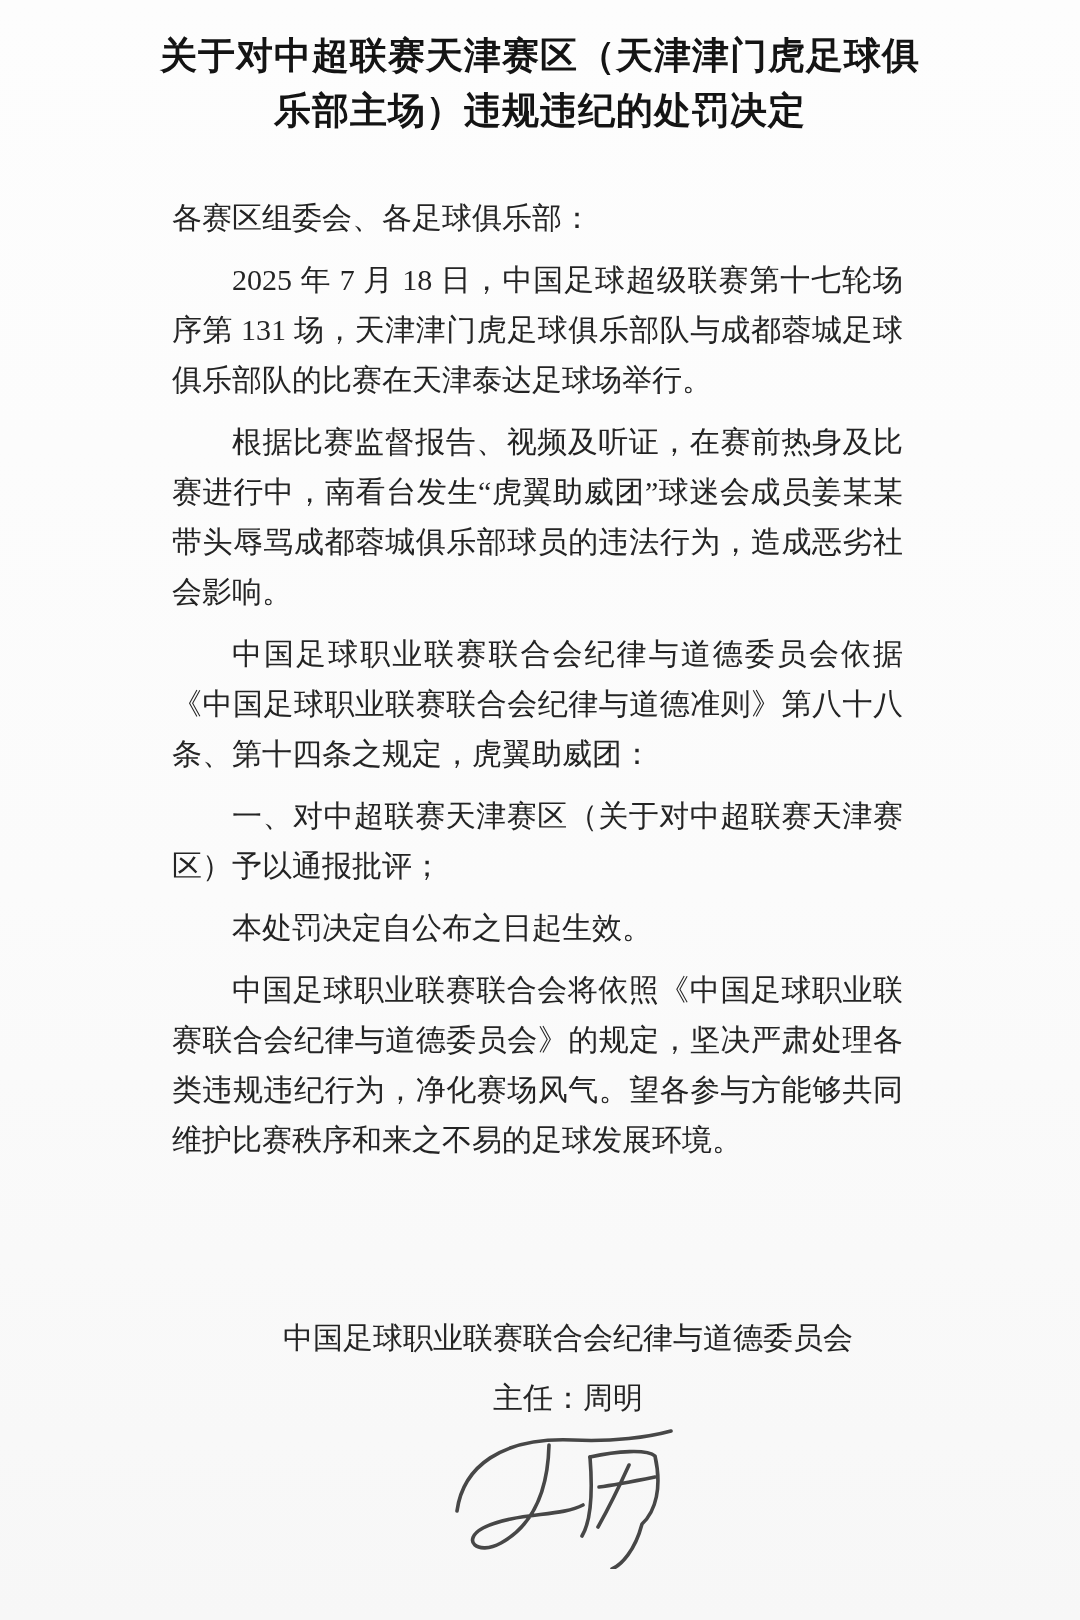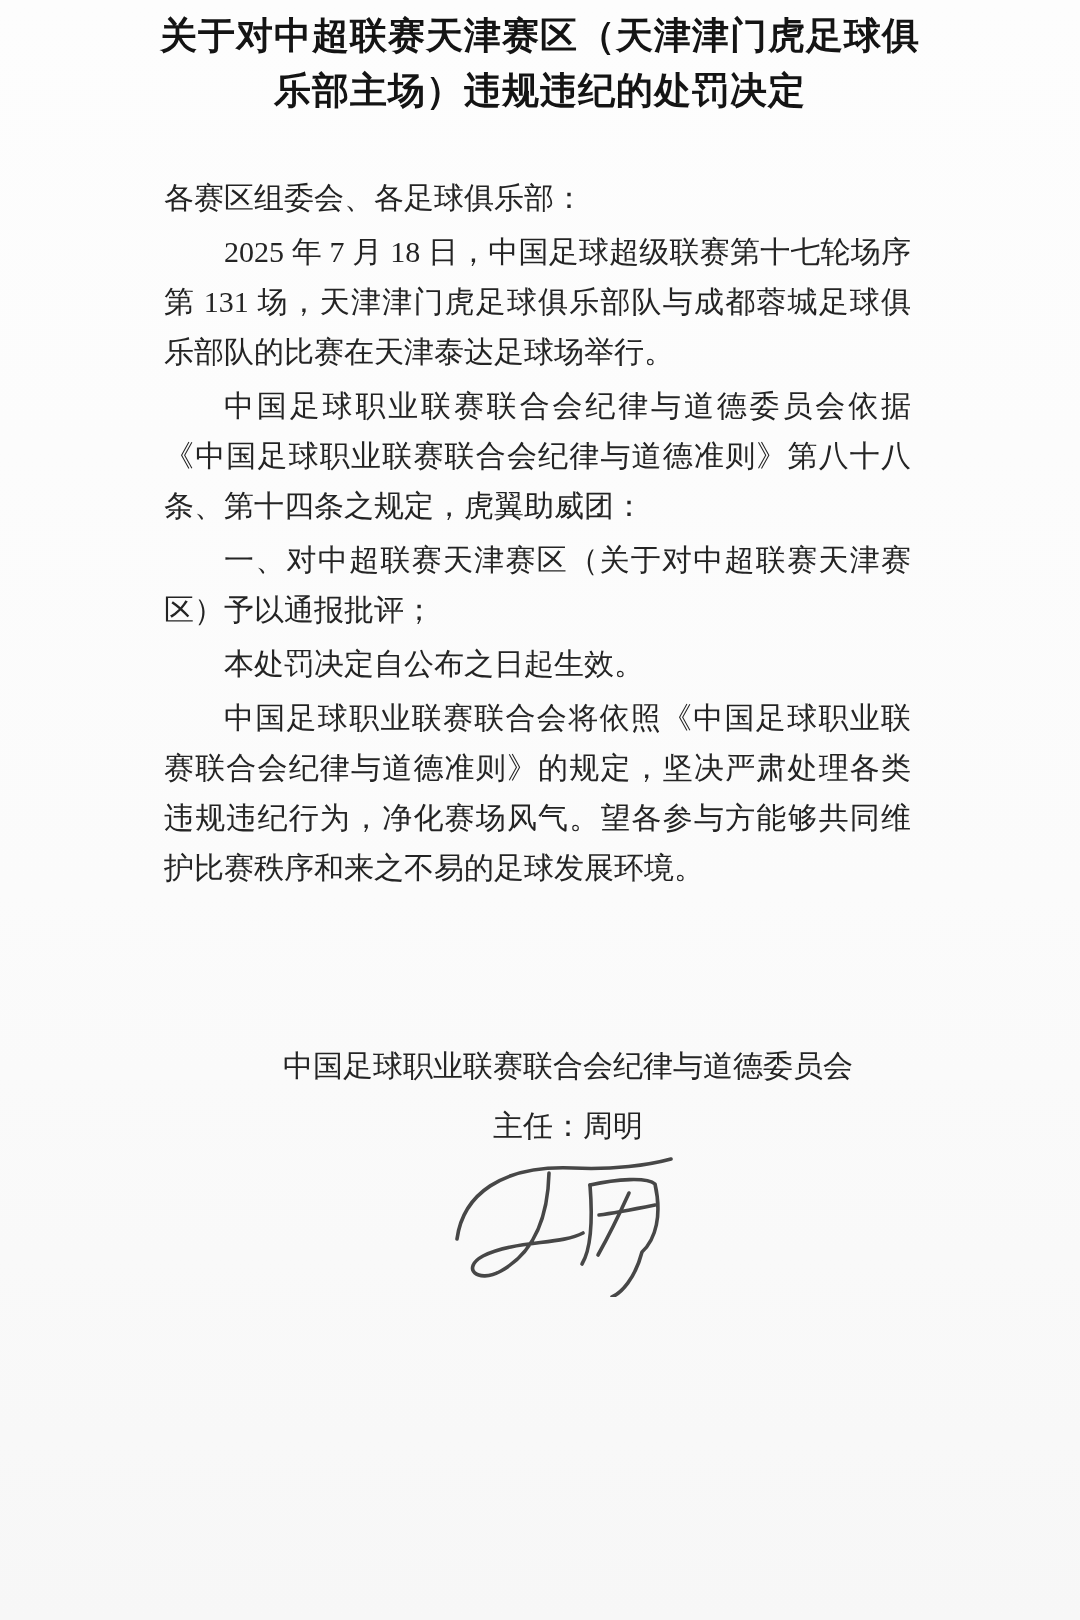--- a/index.html
+++ b/index.html
@@ -10,37 +10,37 @@
   }
   .page {
     position: relative;
     width: 1080px;
     height: 1620px;
     background: linear-gradient(180deg, #fdfdfd 0%, #fbfbfb 55%, #f7f7f7 100%);
     overflow: hidden;
     color: #262626;
   }
   .title {
-    margin: 8px auto 0 auto;
+    margin: 28px auto 0 auto;
     max-width: 770px;
     text-align: center;
     font-size: 37px;
     line-height: 55px;
     font-weight: bold;
     color: #141414;
     letter-spacing: 1px;
   }
   .doc-body {
     margin: 55px 165px 0 160px;
     font-size: 30px;
     line-height: 50px;
     text-align: justify;
     color: #242424;
   }
-  .doc-body p { margin: 4px; }
+  .doc-body p { margin: 12px; }
   .doc-body p.para { text-indent: 2em; }
   .sig-block {
     margin-top: 148px;
     text-align: center;
     transform: translateX(28px);
     font-size: 30px;
     line-height: 50px;
     color: #242424;
   }
   .sig-org { margin-bottom: 10px; }
@@ -56,24 +56,25 @@
 </head>
 <body>
 
 <div class="page">
 
   <h1 class="title">关于对中超联赛天津赛区（天津津门虎足球俱乐部主场）违规违纪的处罚决定</h1>
 
   <div class="doc-body">
     <p class="salutation">各赛区组委会、各足球俱乐部：</p>
     <p class="para">2025 年 7 月 18 日，中国足球超级联赛第十七轮场序第 131 场，天津津门虎足球俱乐部队与成都蓉城足球俱乐部队的比赛在天津泰达足球场举行。</p>
+    <p class="para">根据比赛监督报告、视频及听证，在赛前热身及比赛进行中，南看台发生“虎翼助威团”球迷会成员姜某某带头辱骂成都蓉城俱乐部球员的违法行为，造成恶劣社会影响。</p>
     <p class="para">中国足球职业联赛联合会纪律与道德委员会依据《中国足球职业联赛联合会纪律与道德准则》第八十八条、第十四条之规定，虎翼助威团：</p>
     <p class="para">一、对中超联赛天津赛区（关于对中超联赛天津赛区）予以通报批评；</p>
     <p class="para">本处罚决定自公布之日起生效。</p>
-    <p class="para">中国足球职业联赛联合会将依照《中国足球职业联赛联合会纪律与道德准则》的规定，坚决严肃处理各类违规违纪行为，净化赛场风气。望各参与方能够共同维护比赛秩序和来之不易的足球发展环境。</p>
+    <p class="para">中国足球职业联赛联合会将依照《中国足球职业联赛联合会纪律与道德委员会》的规定，坚决严肃处理各类违规违纪行为，净化赛场风气。望各参与方能够共同维护比赛秩序和来之不易的足球发展环境。</p>
   </div>
 
   <div class="sig-block">
     <div class="sig-org">中国足球职业联赛联合会纪律与道德委员会</div>
     <div class="sig-signer">主任：周明</div>
 
     <div class="handwriting">
 
       <svg width="270" height="150" viewBox="0 0 270 150" fill="none" stroke="#474747" stroke-width="3.6" stroke-linecap="round" stroke-linejoin="round">
         <path d="M24,92 C30,48 68,18 140,21 C180,23 216,18 238,12"></path>

